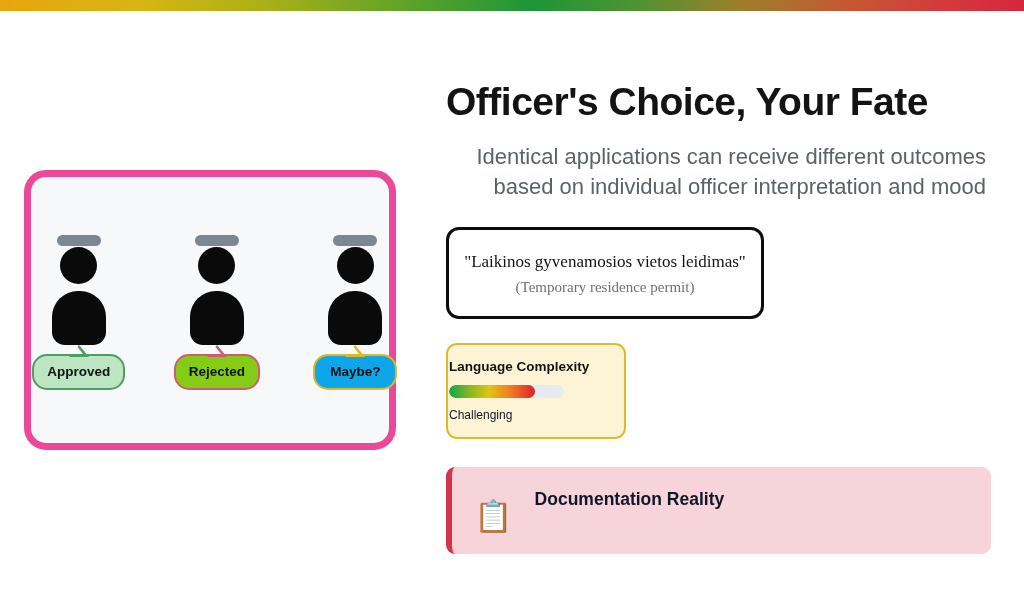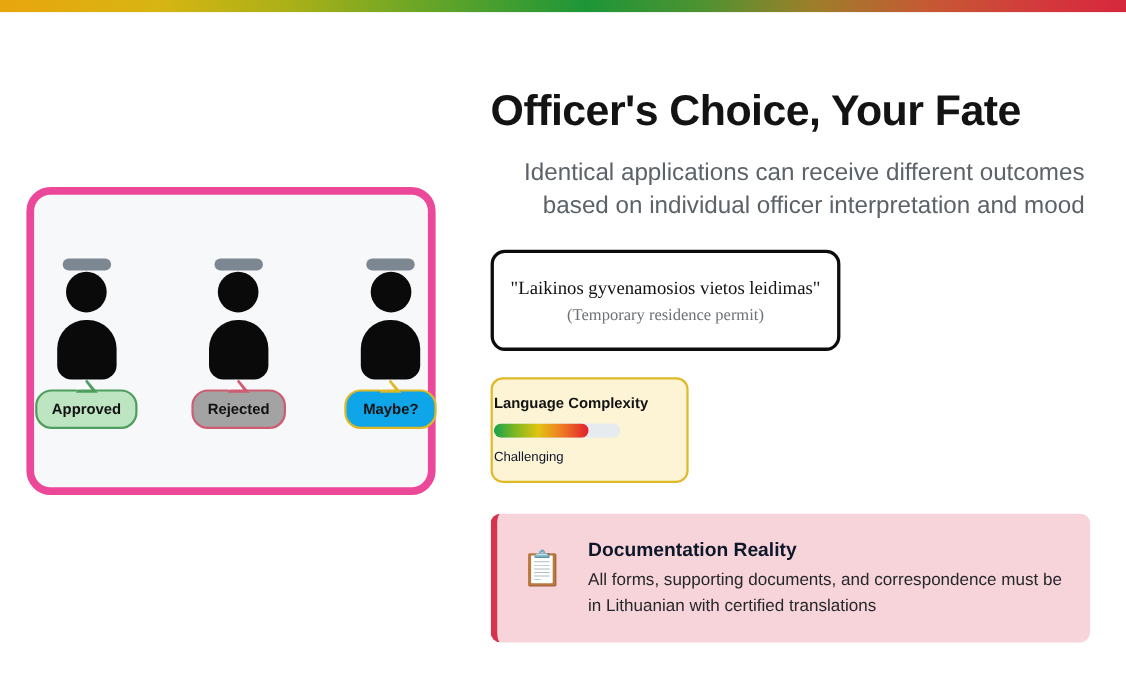--- a/index.html
+++ b/index.html
@@ -137,21 +137,21 @@
   }
   .tri-inner {
     left: 2.5px;
     top: 3px;
     border-left: 7.5px solid transparent;
     border-right: 7.5px solid transparent;
     border-bottom: 9px solid #fafbfb;
   }
 
   .bubble.approved { background: #bde5c2; border-color: #4e9e5f; color: #4e9e5f; }
-  .bubble.rejected { background: #a3a3a3; border-color: #ce5d72; color: #ce5d72; }
+  .bubble.rejected { background: #84cc16; border-color: #ce5d72; color: #ce5d72; }
   .bubble.maybe    { background: #0ea5e9; border-color: #ddb827; color: #ddb827; }
   .bubble .label   { color: #121212; }
 
   
   .right {
     position: absolute;
     left: 446px;
     top: 38px;
     width: 545px;
     margin-top: 44px;
@@ -332,17 +332,16 @@
     <div class="meter-track">
       <div class="meter-fill" id="meter-fill" style="width: 75%;"></div>
     </div>
     <div class="complexity-level">Challenging</div>
   </div>
 
   <div class="doc-card">
     <div class="doc-icon">📋</div>
     <div>
       <div class="doc-title">Documentation Reality</div>
-      <div class="doc-text">All forms, supporting documents, and correspondence must be in Lithuanian with certified translations</div>
     </div>
   </div>
 
 </div>
 
 </body></html>

